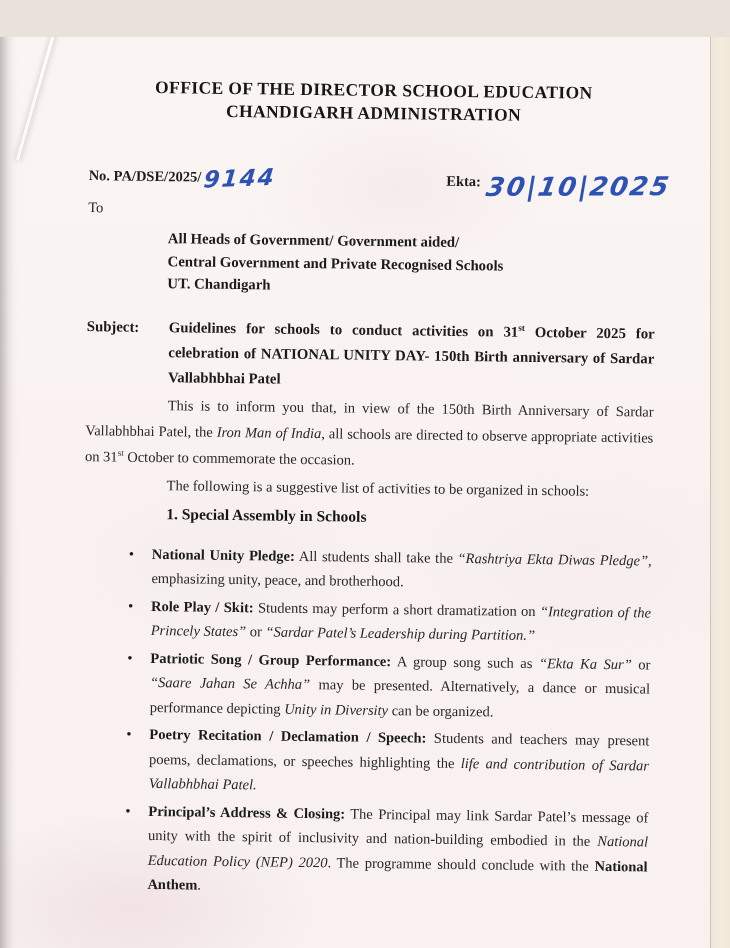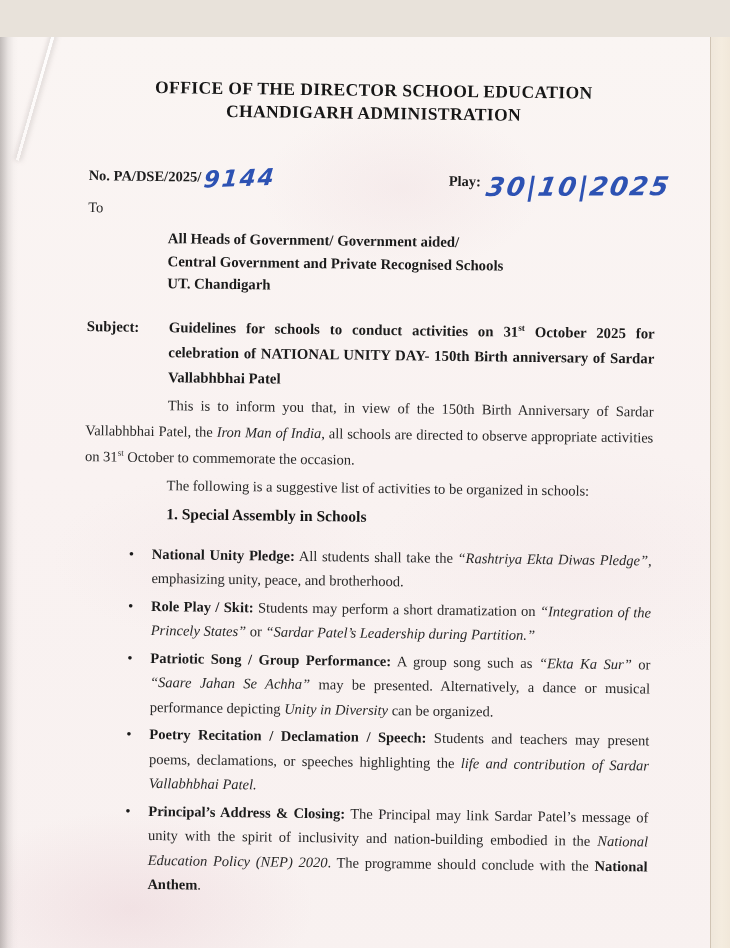--- a/index.html
+++ b/index.html
@@ -180,21 +180,21 @@
     <div class="letterhead">
       <div class="line">OFFICE OF THE DIRECTOR SCHOOL EDUCATION</div>
       <div class="line">CHANDIGARH ADMINISTRATION</div>
     </div>
 
     <div class="ref-row">
       <div class="ref-left">
         <span>No. PA/DSE/2025/</span><span class="handwriting ref-number">9144</span>
       </div>
       <div class="ref-right">
-        <span>Play:</span><span class="handwriting date-value">30|10|2025</span>
+        <span>Ekta:</span><span class="handwriting date-value">30|10|2025</span>
       </div>
     </div>
 
     <div class="to-label">To</div>
 
     <div class="addressee">
       <div>All Heads of Government/ Government aided/</div>
       <div>Central Government and Private Recognised Schools</div>
       <div>UT. Chandigarh</div>
     </div>

